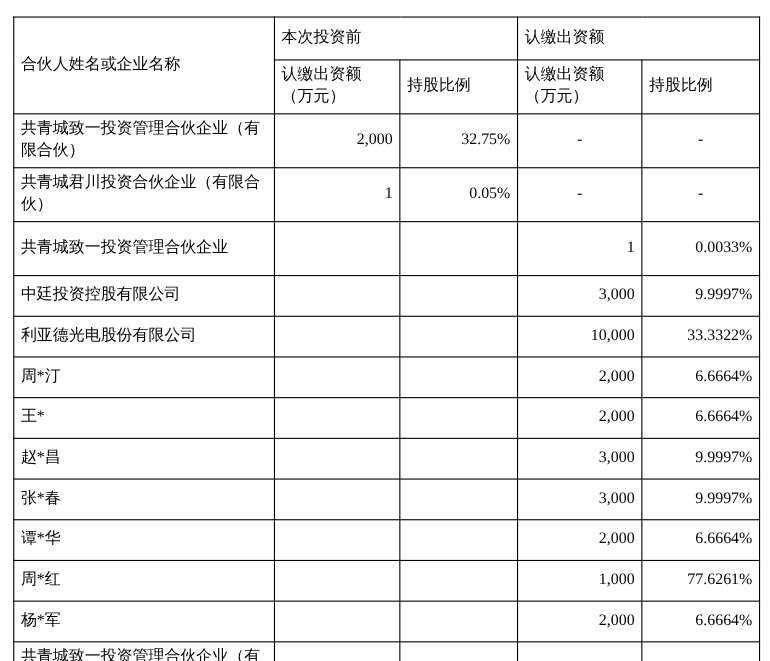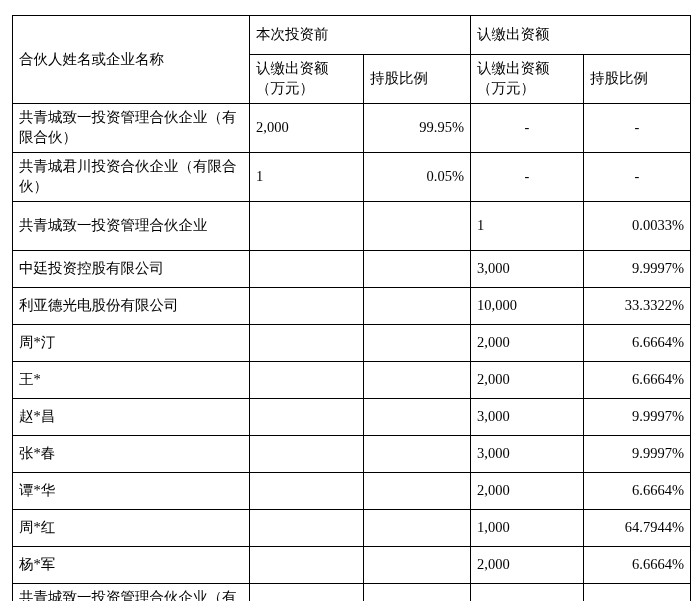--- a/index.html
+++ b/index.html
@@ -43,20 +43,21 @@
     vertical-align: middle;
     font-weight: normal;
   }
   .hdr-center {
   }
   .name-cell {
     padding-left: 4px;
     padding-right: 4px;
   }
   .num-cell {
+    text-align: right;
     padding-right: 10px;
   }
   .pct-cell {
     text-align: right;
     padding-right: 10px;
   }
   .dash-cell {
     text-align: center;
   }
   col.c1 { width: 237px; }
@@ -93,21 +94,21 @@
       <tr class="hdr-sub">
         <td class="hdr-center">认缴出资额（万元）</td>
         <td class="hdr-center">持股比例</td>
         <td class="hdr-center">认缴出资额（万元）</td>
         <td class="hdr-center">持股比例</td>
       </tr>
 
       <tr class="row-tall">
         <td class="name-cell">共青城致一投资管理合伙企业（有限合伙）</td>
         <td class="num-cell">2,000</td>
-        <td class="pct-cell">99.95%</td>
+        <td class="pct-cell">32.75%</td>
         <td class="dash-cell">-</td>
         <td class="dash-cell">-</td>
       </tr>
 
       <tr class="row-tall">
         <td class="name-cell">共青城君川投资合伙企业（有限合伙）</td>
         <td class="num-cell">1</td>
         <td class="pct-cell">0.05%</td>
         <td class="dash-cell">-</td>
         <td class="dash-cell">-</td>
@@ -175,21 +176,21 @@
         <td class="pct-cell"></td>
         <td class="num-cell">2,000</td>
         <td class="pct-cell">6.6664%</td>
       </tr>
 
       <tr class="row-normal">
         <td class="name-cell">周*红</td>
         <td class="num-cell"></td>
         <td class="pct-cell"></td>
         <td class="num-cell">1,000</td>
-        <td class="pct-cell">64.7944%</td>
+        <td class="pct-cell">77.6261%</td>
       </tr>
 
       <tr class="row-normal">
         <td class="name-cell">杨*军</td>
         <td class="num-cell"></td>
         <td class="pct-cell"></td>
         <td class="num-cell">2,000</td>
         <td class="pct-cell">6.6664%</td>
       </tr>
 

